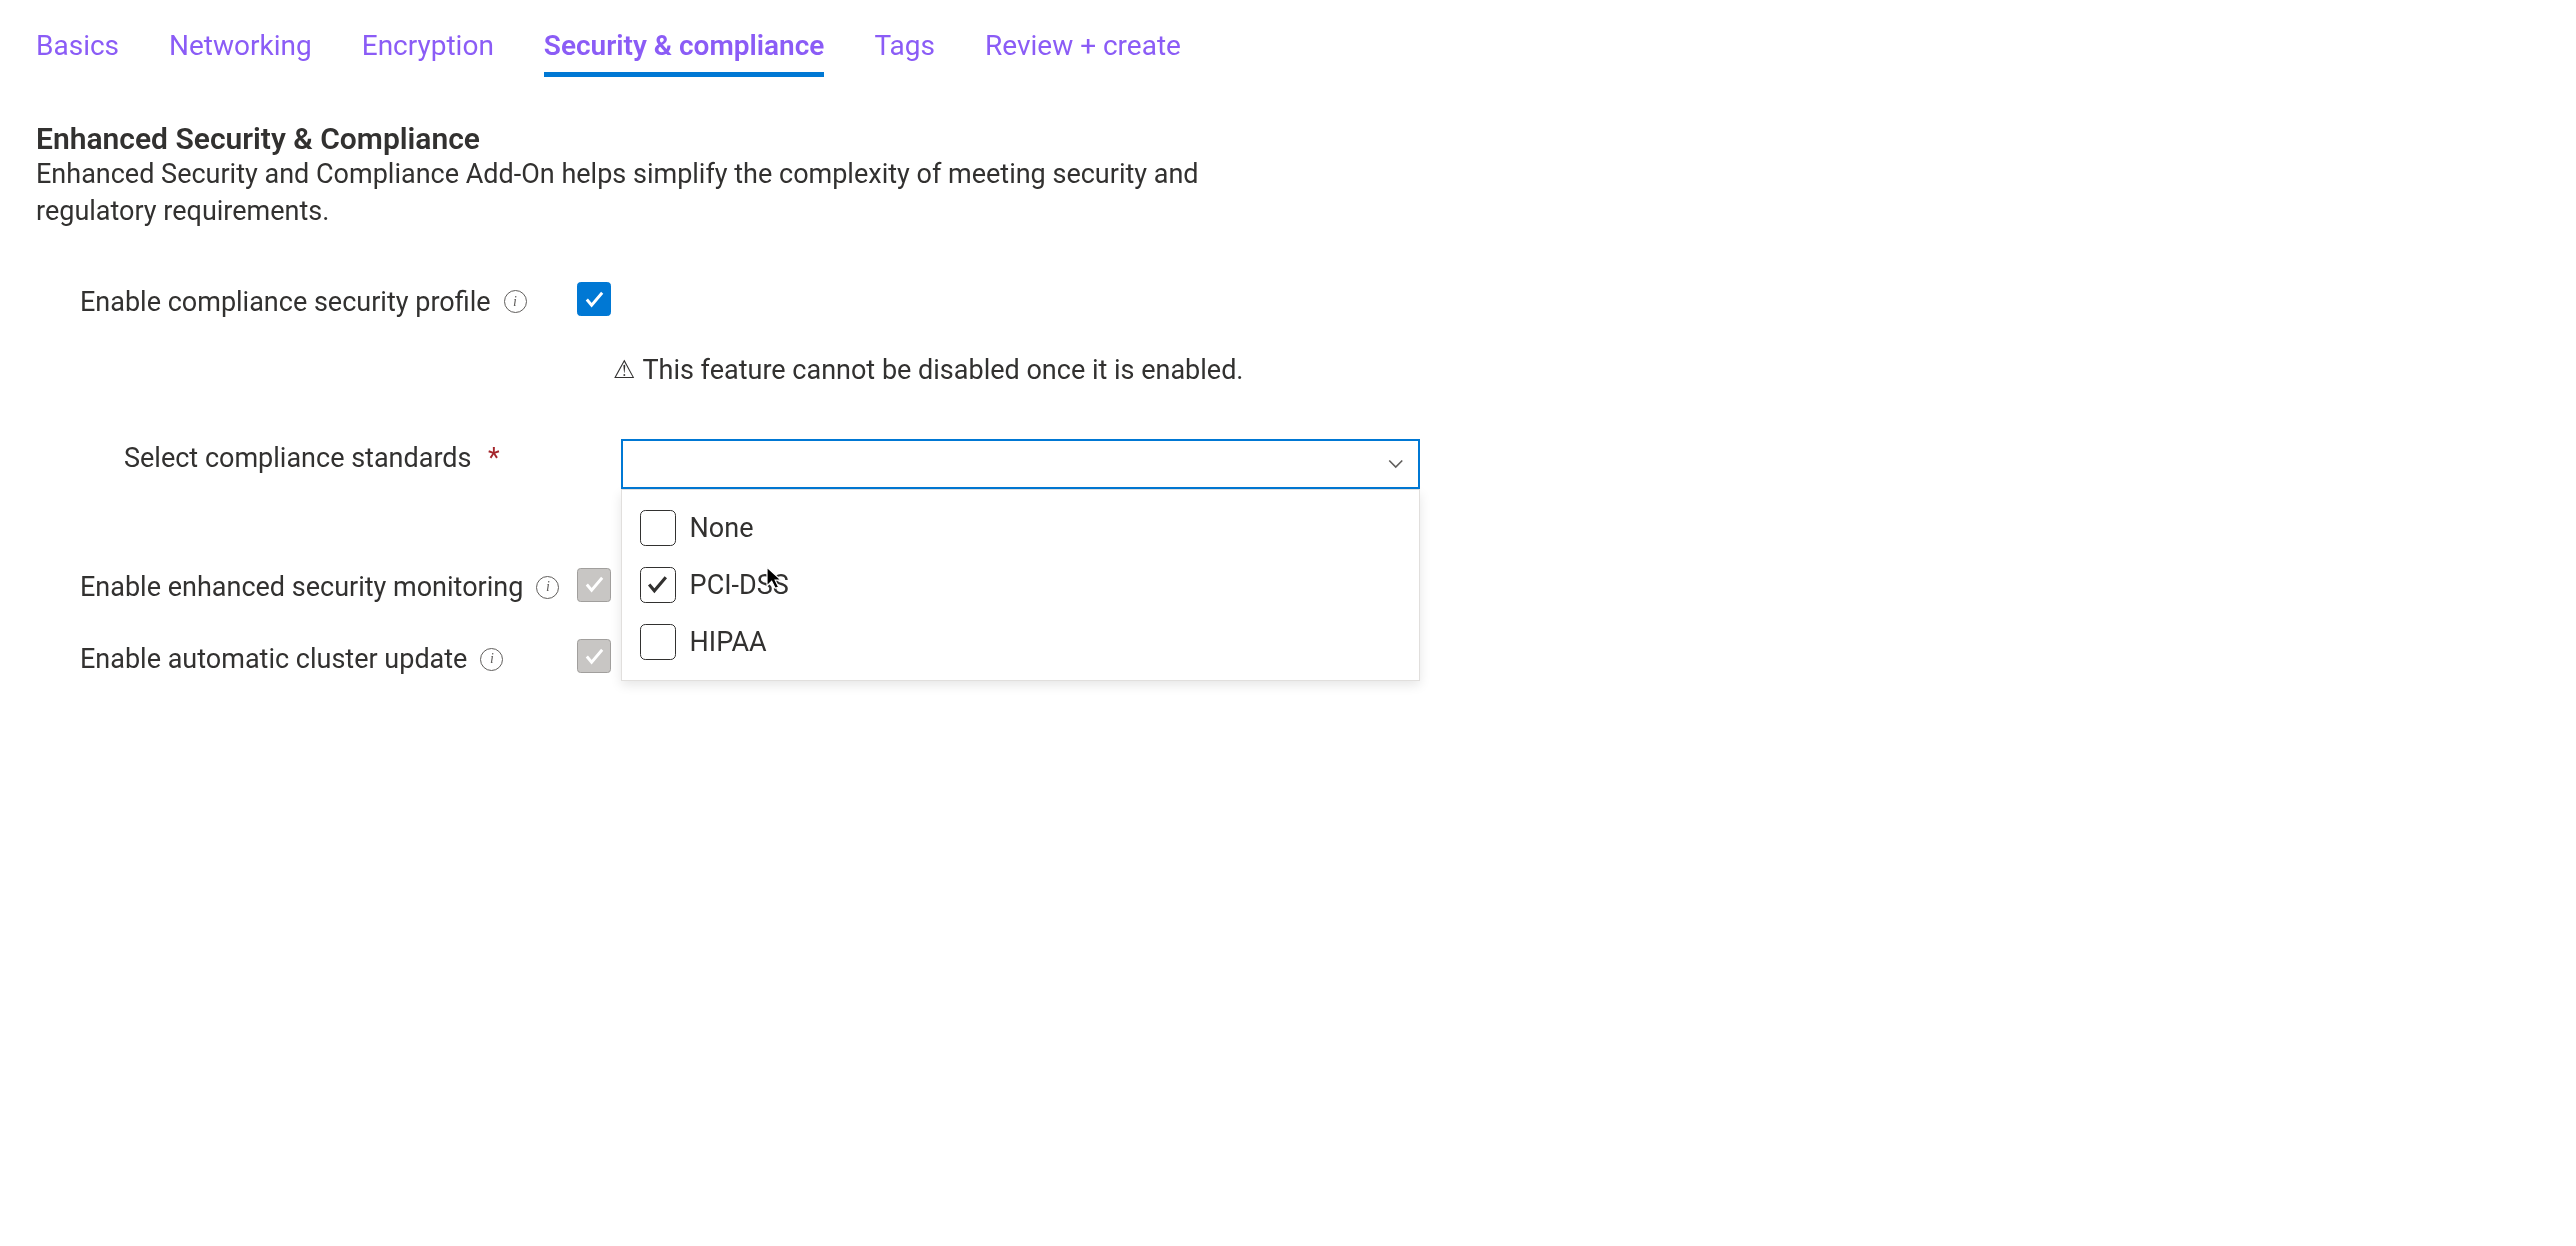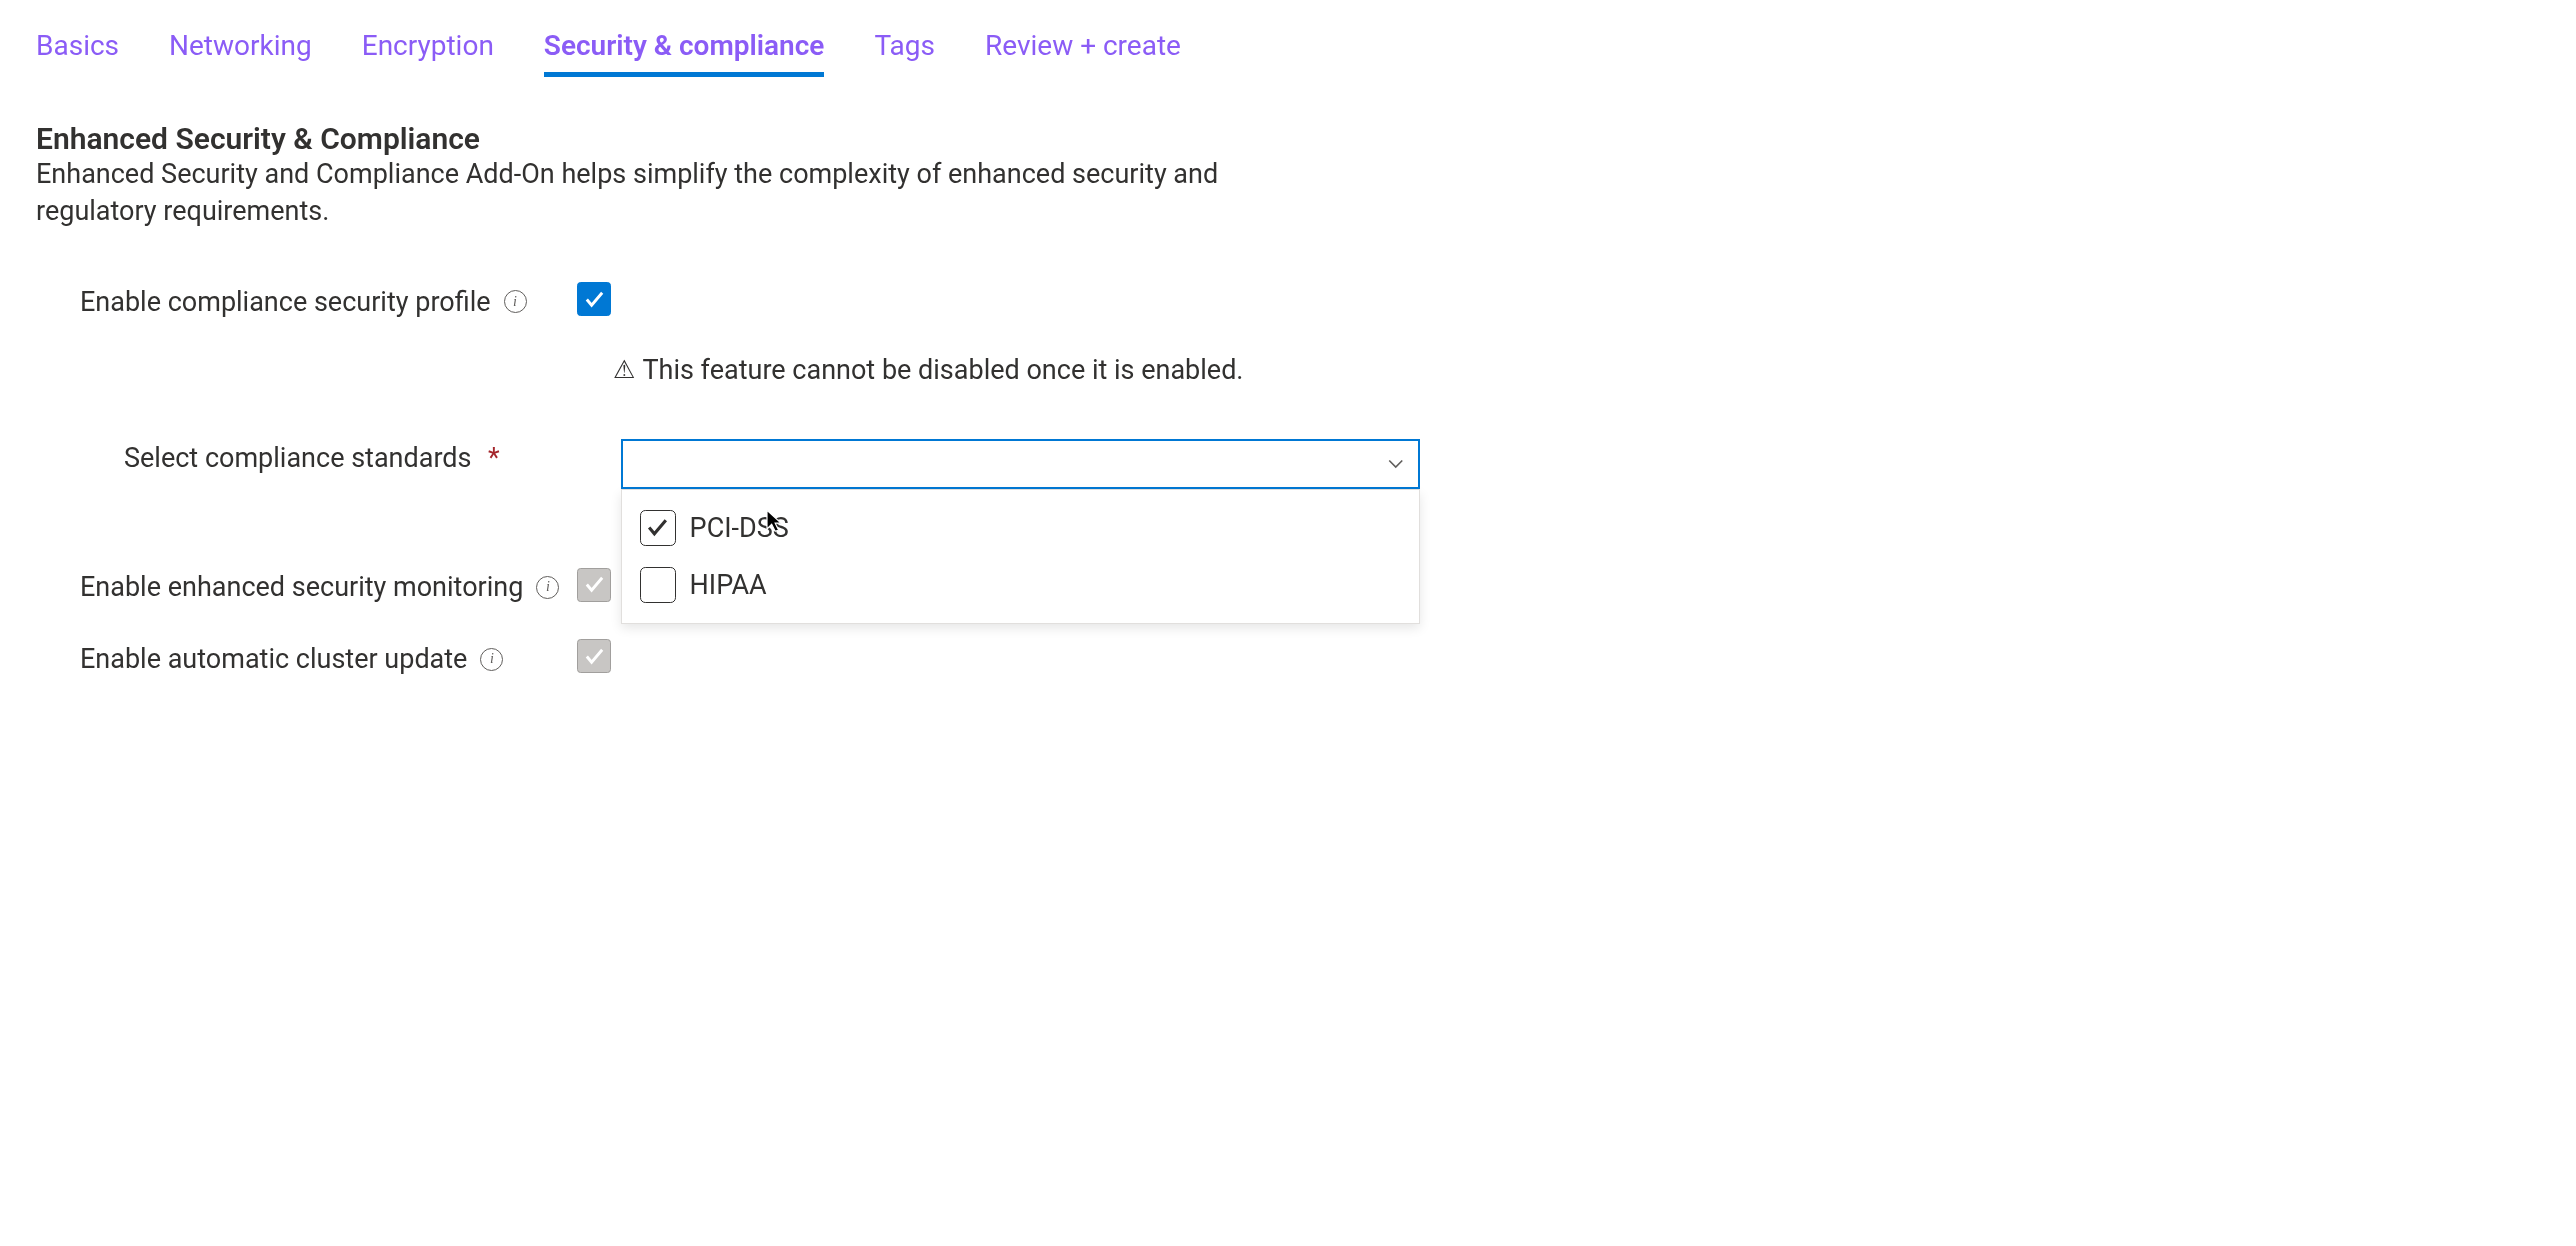--- a/index.html
+++ b/index.html
@@ -205,21 +205,21 @@
 <div class="tabs">
   <div class="tab">Basics</div>
   <div class="tab">Networking</div>
   <div class="tab">Encryption</div>
   <div class="tab active">Security &amp; compliance</div>
   <div class="tab">Tags</div>
   <div class="tab">Review + create</div>
 </div>
 
 <h2 class="section-title">Enhanced Security &amp; Compliance</h2>
-<p class="section-desc">Enhanced Security and Compliance Add-On helps simplify the complexity of enhanced security and regulatory requirements.</p>
+<p class="section-desc">Enhanced Security and Compliance Add-On helps simplify the complexity of meeting security and regulatory requirements.</p>
 
 <div class="form-row">
   <div class="label-col">
     <span>Enable compliance security profile</span>
     <span class="info-icon">i</span>
   </div>
   <div class="control-col">
     <div class="checkbox checked">
       <svg viewBox="0 0 24 24">
           <path d="M4 12 L9 18 L20 5" stroke-width="3" fill="none"></path>
@@ -240,20 +240,26 @@
   </div>
   <div class="control-col">
     <div class="dropdown-wrap">
       <div class="dropdown">
         <span></span>
         <svg class="chevron-down" viewBox="0 0 24 24">
             <path d="M4 8 L12 16 L20 8"></path>
           </svg>
       </div>
       <div class="dropdown-menu">
+        <div class="dropdown-option">
+          <span class="opt-checkbox">
+            
+          </span>
+          <span>None</span>
+        </div>
         <div class="dropdown-option">
           <span class="opt-checkbox checked">
             <svg viewBox="0 0 24 24">
                 <path d="M4 12 L9 18 L20 5"></path>
               </svg>
           </span>
           <span>PCI-DSS</span>
           <span class="cursor-img">
             <svg viewBox="0 0 24 24">
                 <path d="M6 2 L6 18 L10 14 L13 20 L16 19 L13 13 L18 13 Z" fill="#000" stroke="#fff" stroke-width="1"></path>

